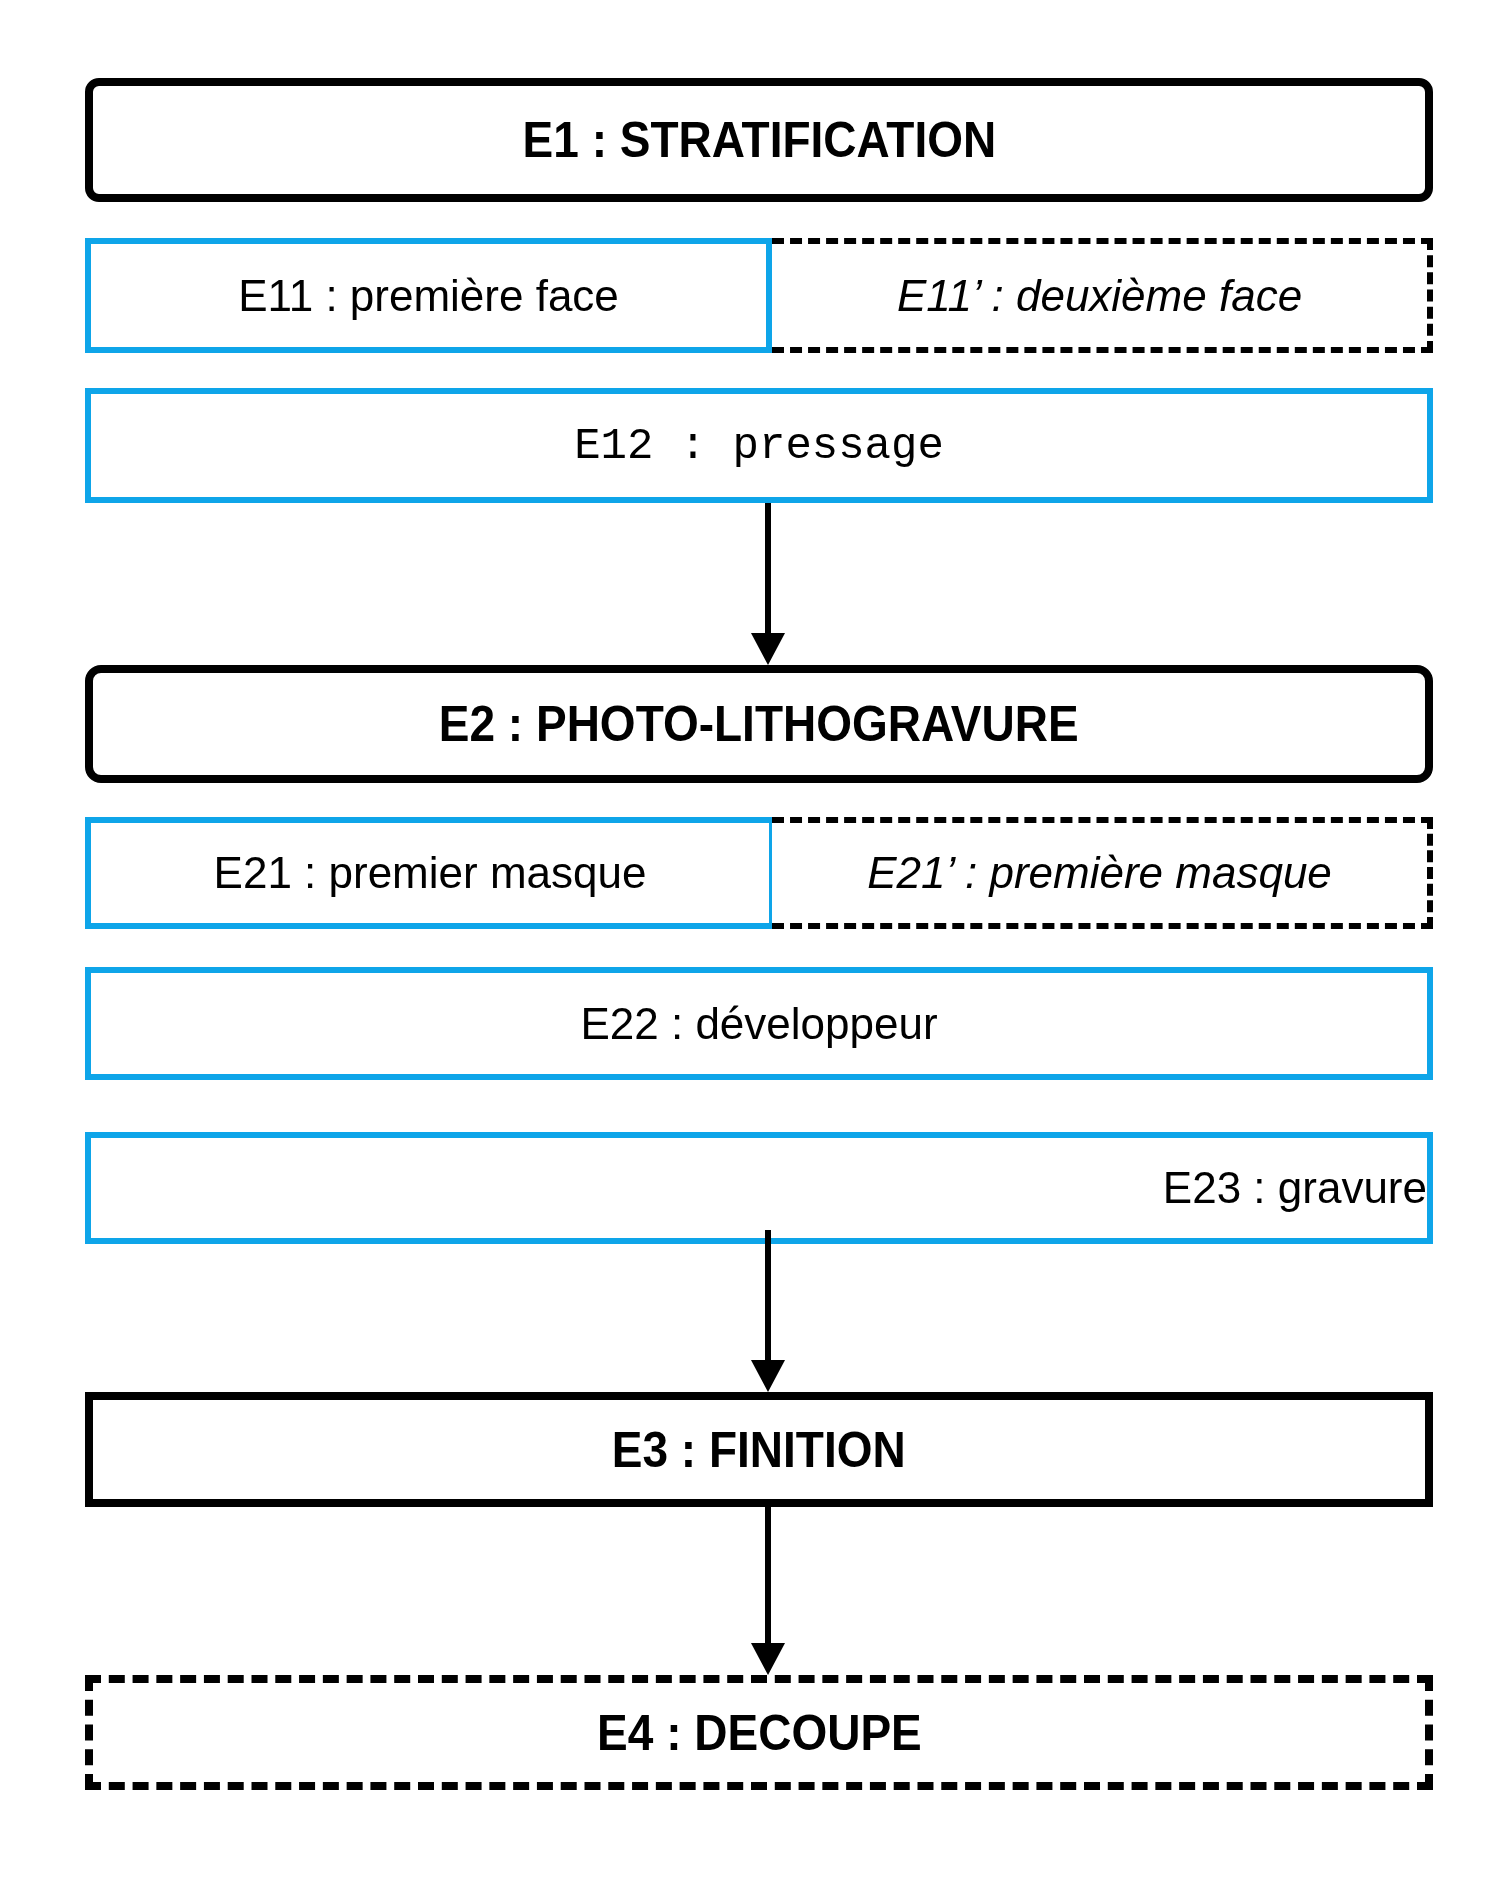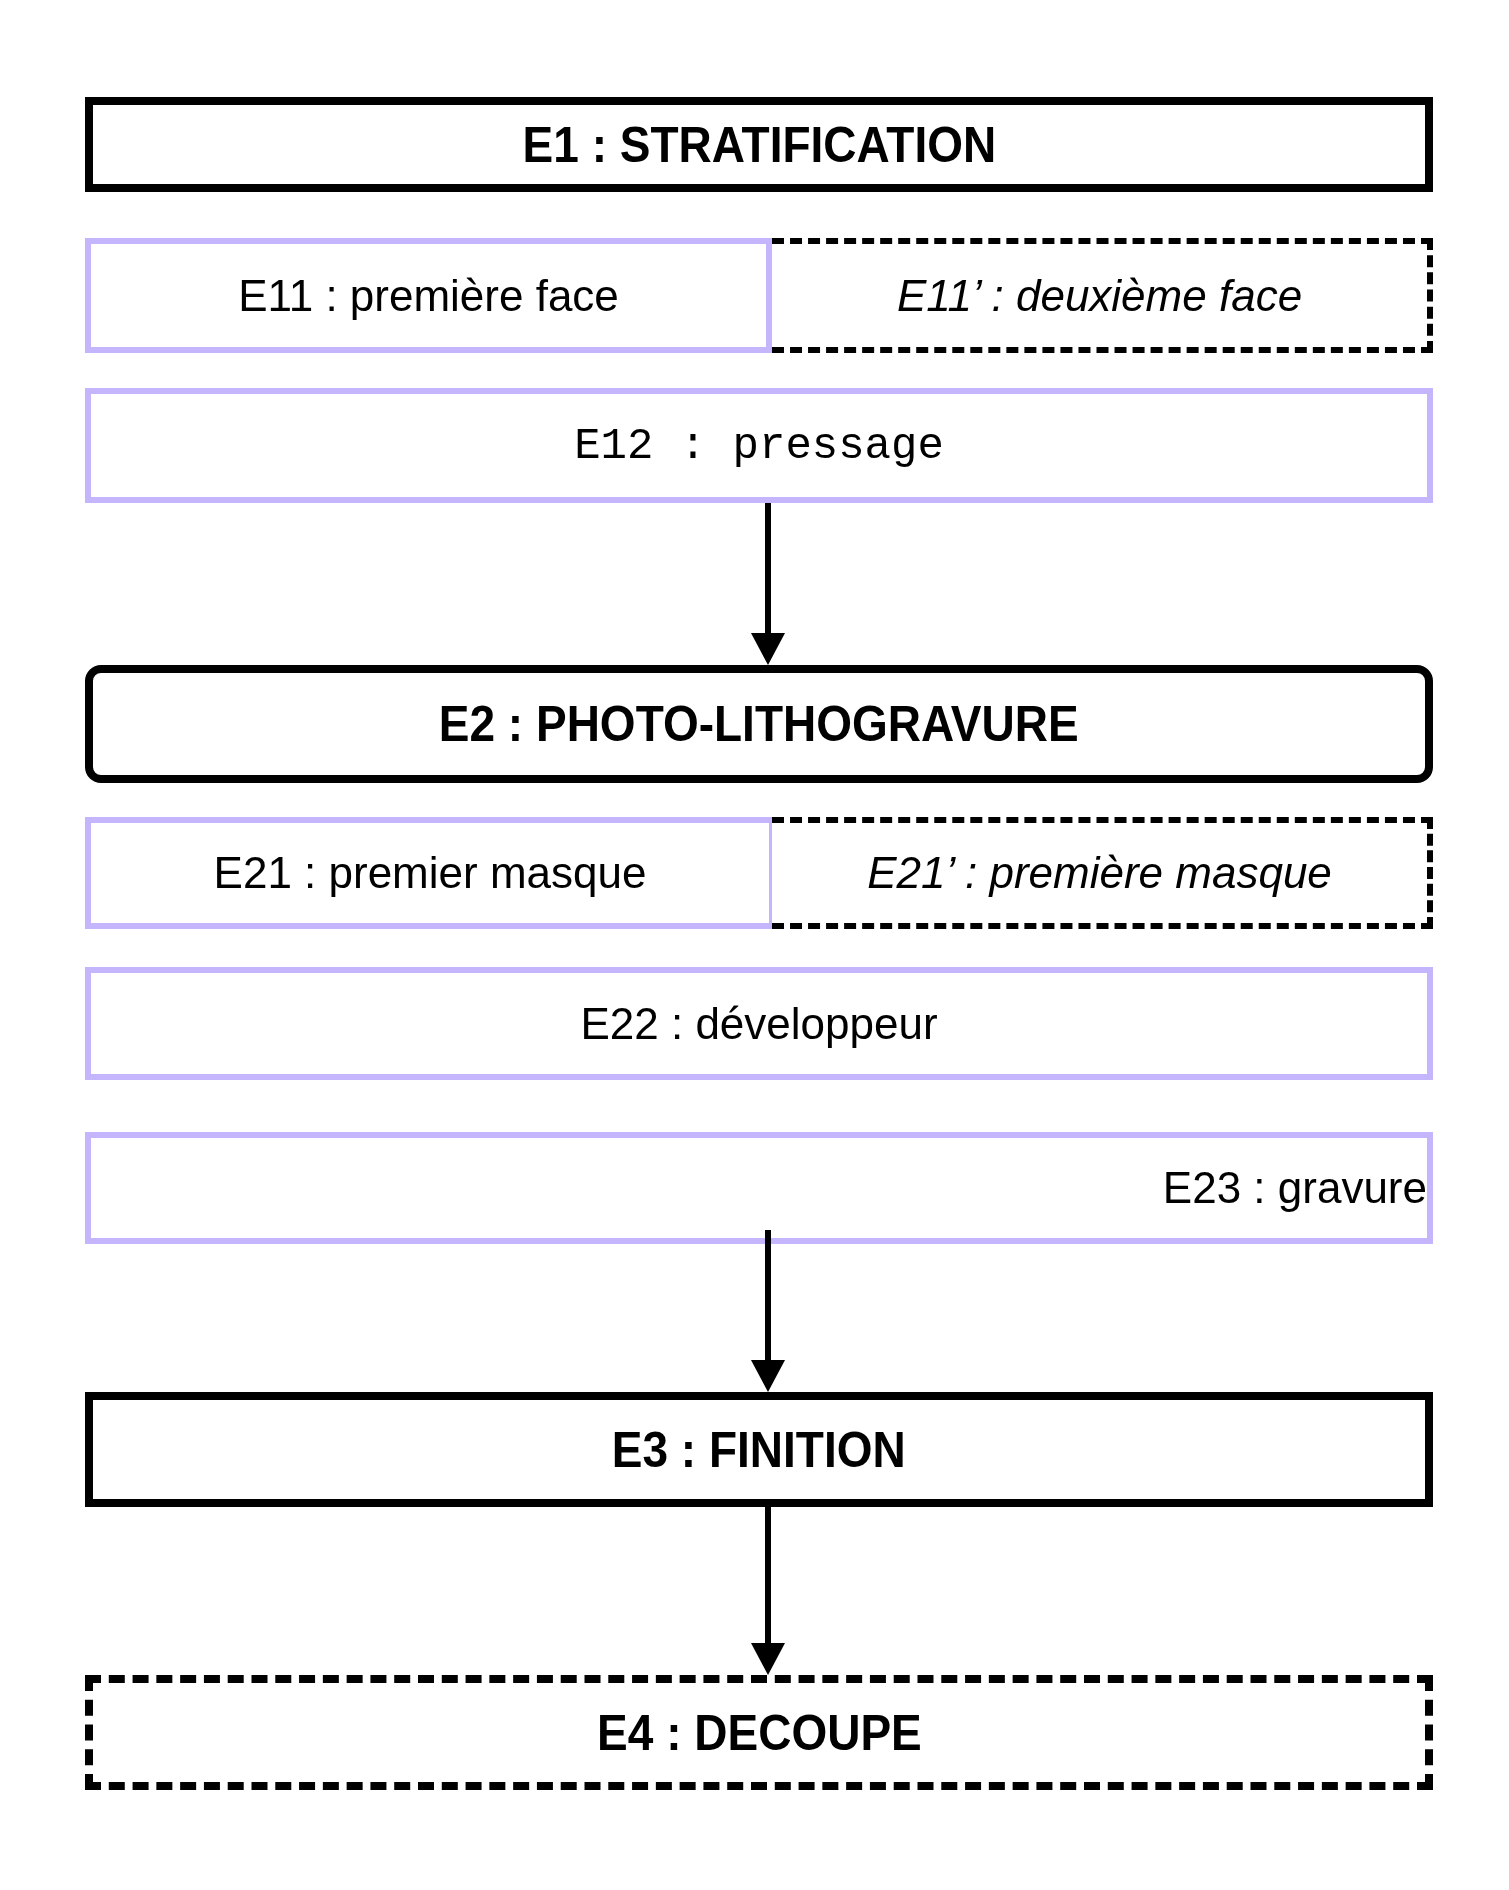--- a/index.html
+++ b/index.html
@@ -13,21 +13,21 @@
   }
   .box {
     position: absolute;
     box-sizing: border-box;
     display: flex;
     align-items: center;
     justify-content: center;
     background: #ffffff;
   }
   .b-thick   { border: 8px solid #000; }
-  .b-med     { border: 6px solid #c4b5fd; }
+  .b-med     { border: 6px solid #0ea5e9; }
   .b-dash-med   { border: 6px dashed #000; border-left: none; font-style: italic; }
   .b-dash-thick { border: 8px dashed #000; }
   .lbl {
     font-size: 44px;
     font-weight: 400;
     white-space: nowrap;
   }
   .lbl-hdr {
     font-size: 50px;
     font-weight: 700;
@@ -52,21 +52,21 @@
     border-left: 17px solid transparent;
     border-right: 17px solid transparent;
     border-top: 32px solid #000;
   }
 </style>
 </head>
 <body>
 
 <div class="canvas">
 
-  <div class="box b-thick" style="left:85px; top:97px; width:1348px; height:95px;">
+  <div class="box b-thick" style="left:85px; top:78px; width:1348px; height:124px;border-radius:14px;">
     <span class="lbl-hdr">E1 : STRATIFICATION</span>
   </div>
 
   <div class="box b-med" style="left:85px; top:238px; width:687px; height:115px;">
     <span class="lbl">E11 : première face</span>
   </div>
   <div class="box b-dash-med" style="left:772px; top:238px; width:661px; height:115px;">
     <span class="lbl">E11’ : deuxième face</span>
   </div>
 

